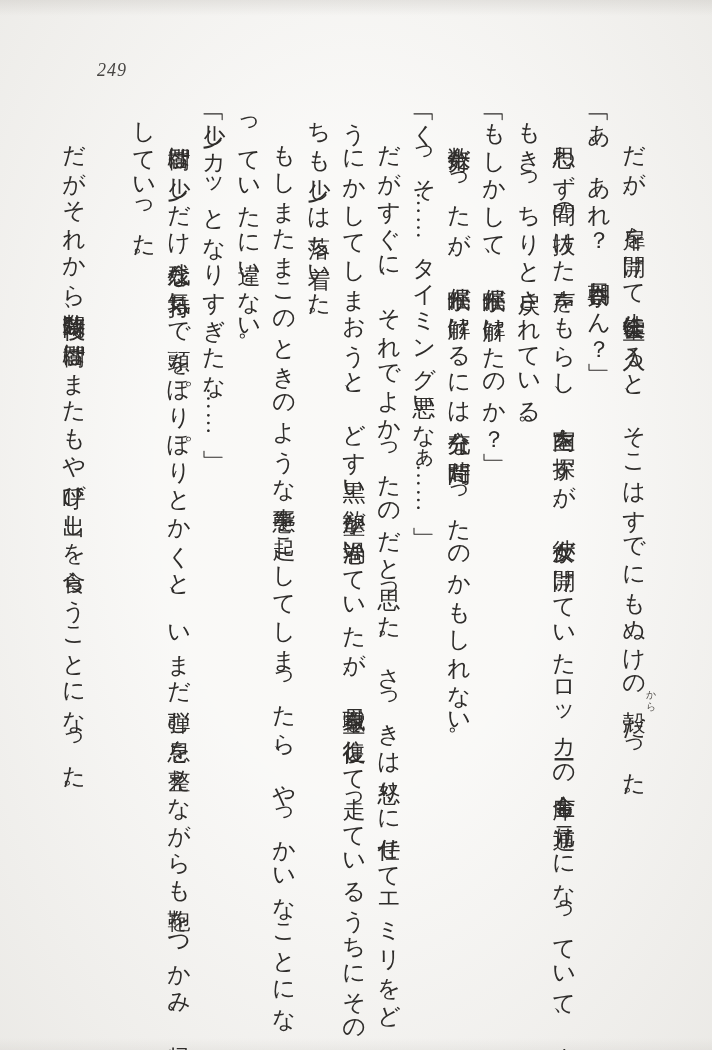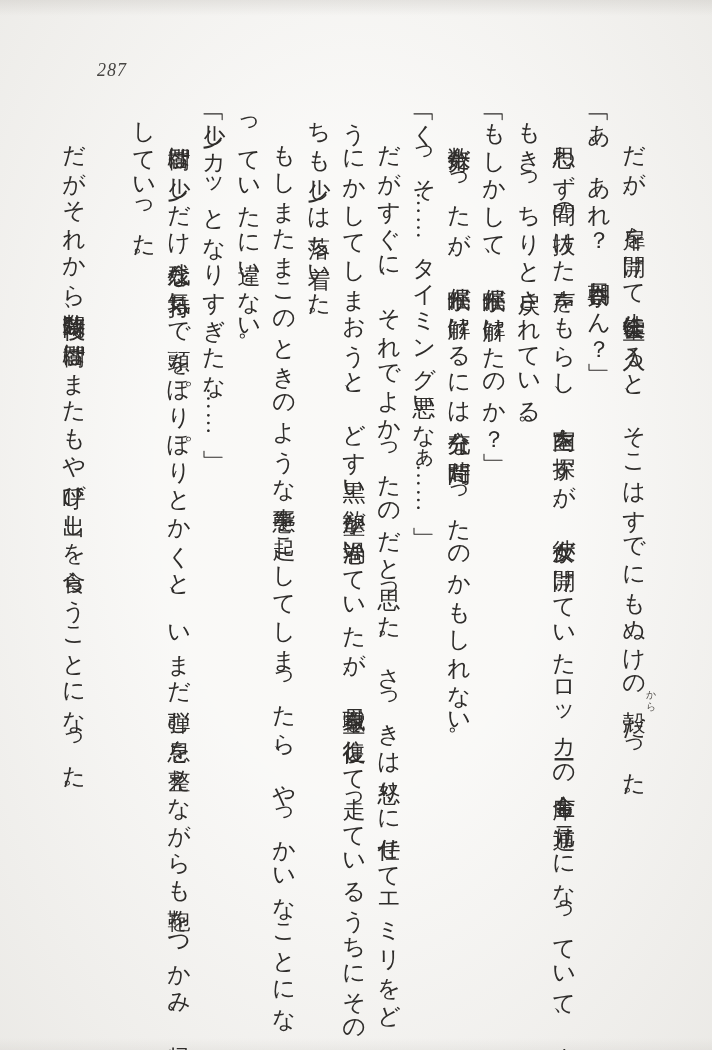--- a/index.html
+++ b/index.html
@@ -43,21 +43,21 @@
     font-size: 10px;
     letter-spacing: 0;
     color: #55524e;
   }
 </style>
 </head>
 <body>
 
 <div class="scan-vignette"></div>
 
-<div class="page-number">287</div>
+<div class="page-number">249</div>
 
 <div class="text-block">
     <p class="para narrative">だが、扉を開けて生徒会室に入ると、そこはすでにもぬけの<ruby>殻<rt>から</rt></ruby>だった。</p>
     <p class="para dialogue">「あ、あれ？　朝日奈さん？」</p>
     <p class="para narrative">思わず間の抜けた声をもらし、室内を探すが、彼女が開けていたロッカーの金庫も元通りになっていて、生徒会費もきっちりと戻されている。</p>
     <p class="para dialogue">「もしかして、催眠が解けたのか？」</p>
     <p class="para narrative">数十分だったが、催眠が解けるには充分な時間だったのかもしれない。</p>
     <p class="para dialogue">「くっそ……タイミング悪いなぁ……」</p>
     <p class="para narrative">だがすぐに、それでよかったのだと思った。さっきは怒りに任せてエミリをどうにかしてしまおうと、どす黒い欲望が渦巻いていたが、職員室を往復して走っているうちにその気持ちも少しは落ち着いた。</p>
     <p class="para narrative">もしまたまこのときのような事態を起こしてしまったら、やっかいなことになっていたに違いない。</p>

